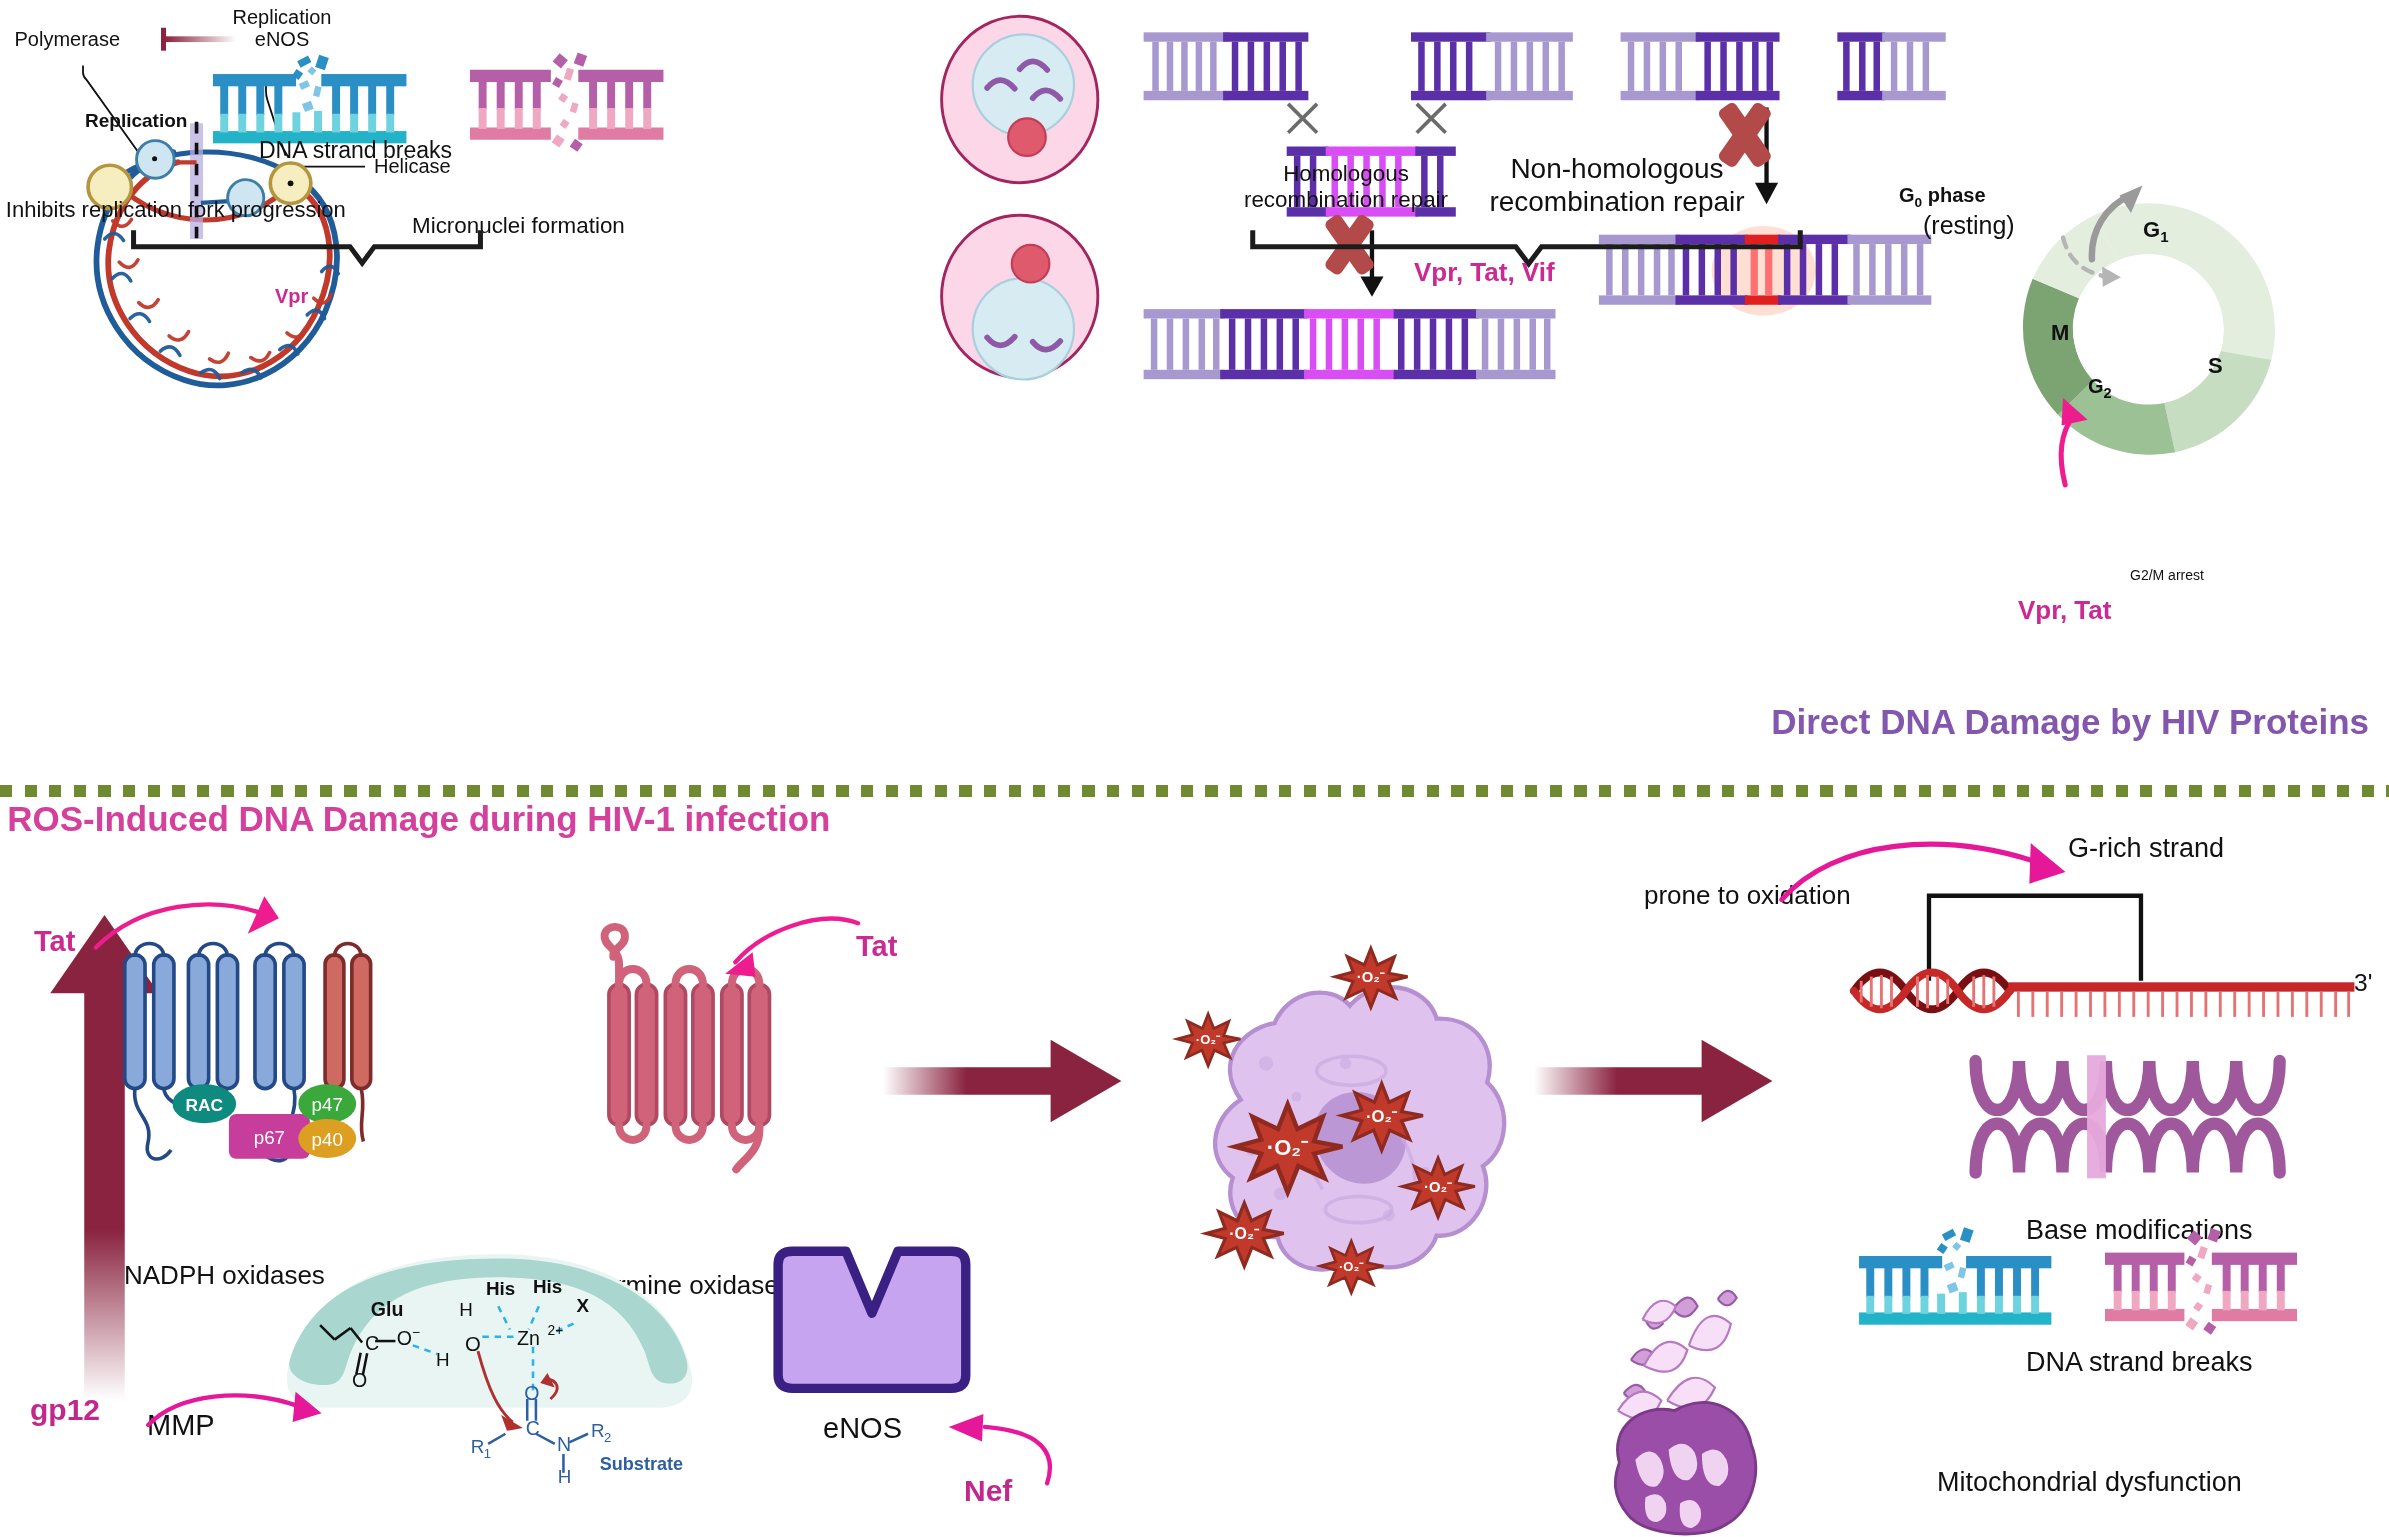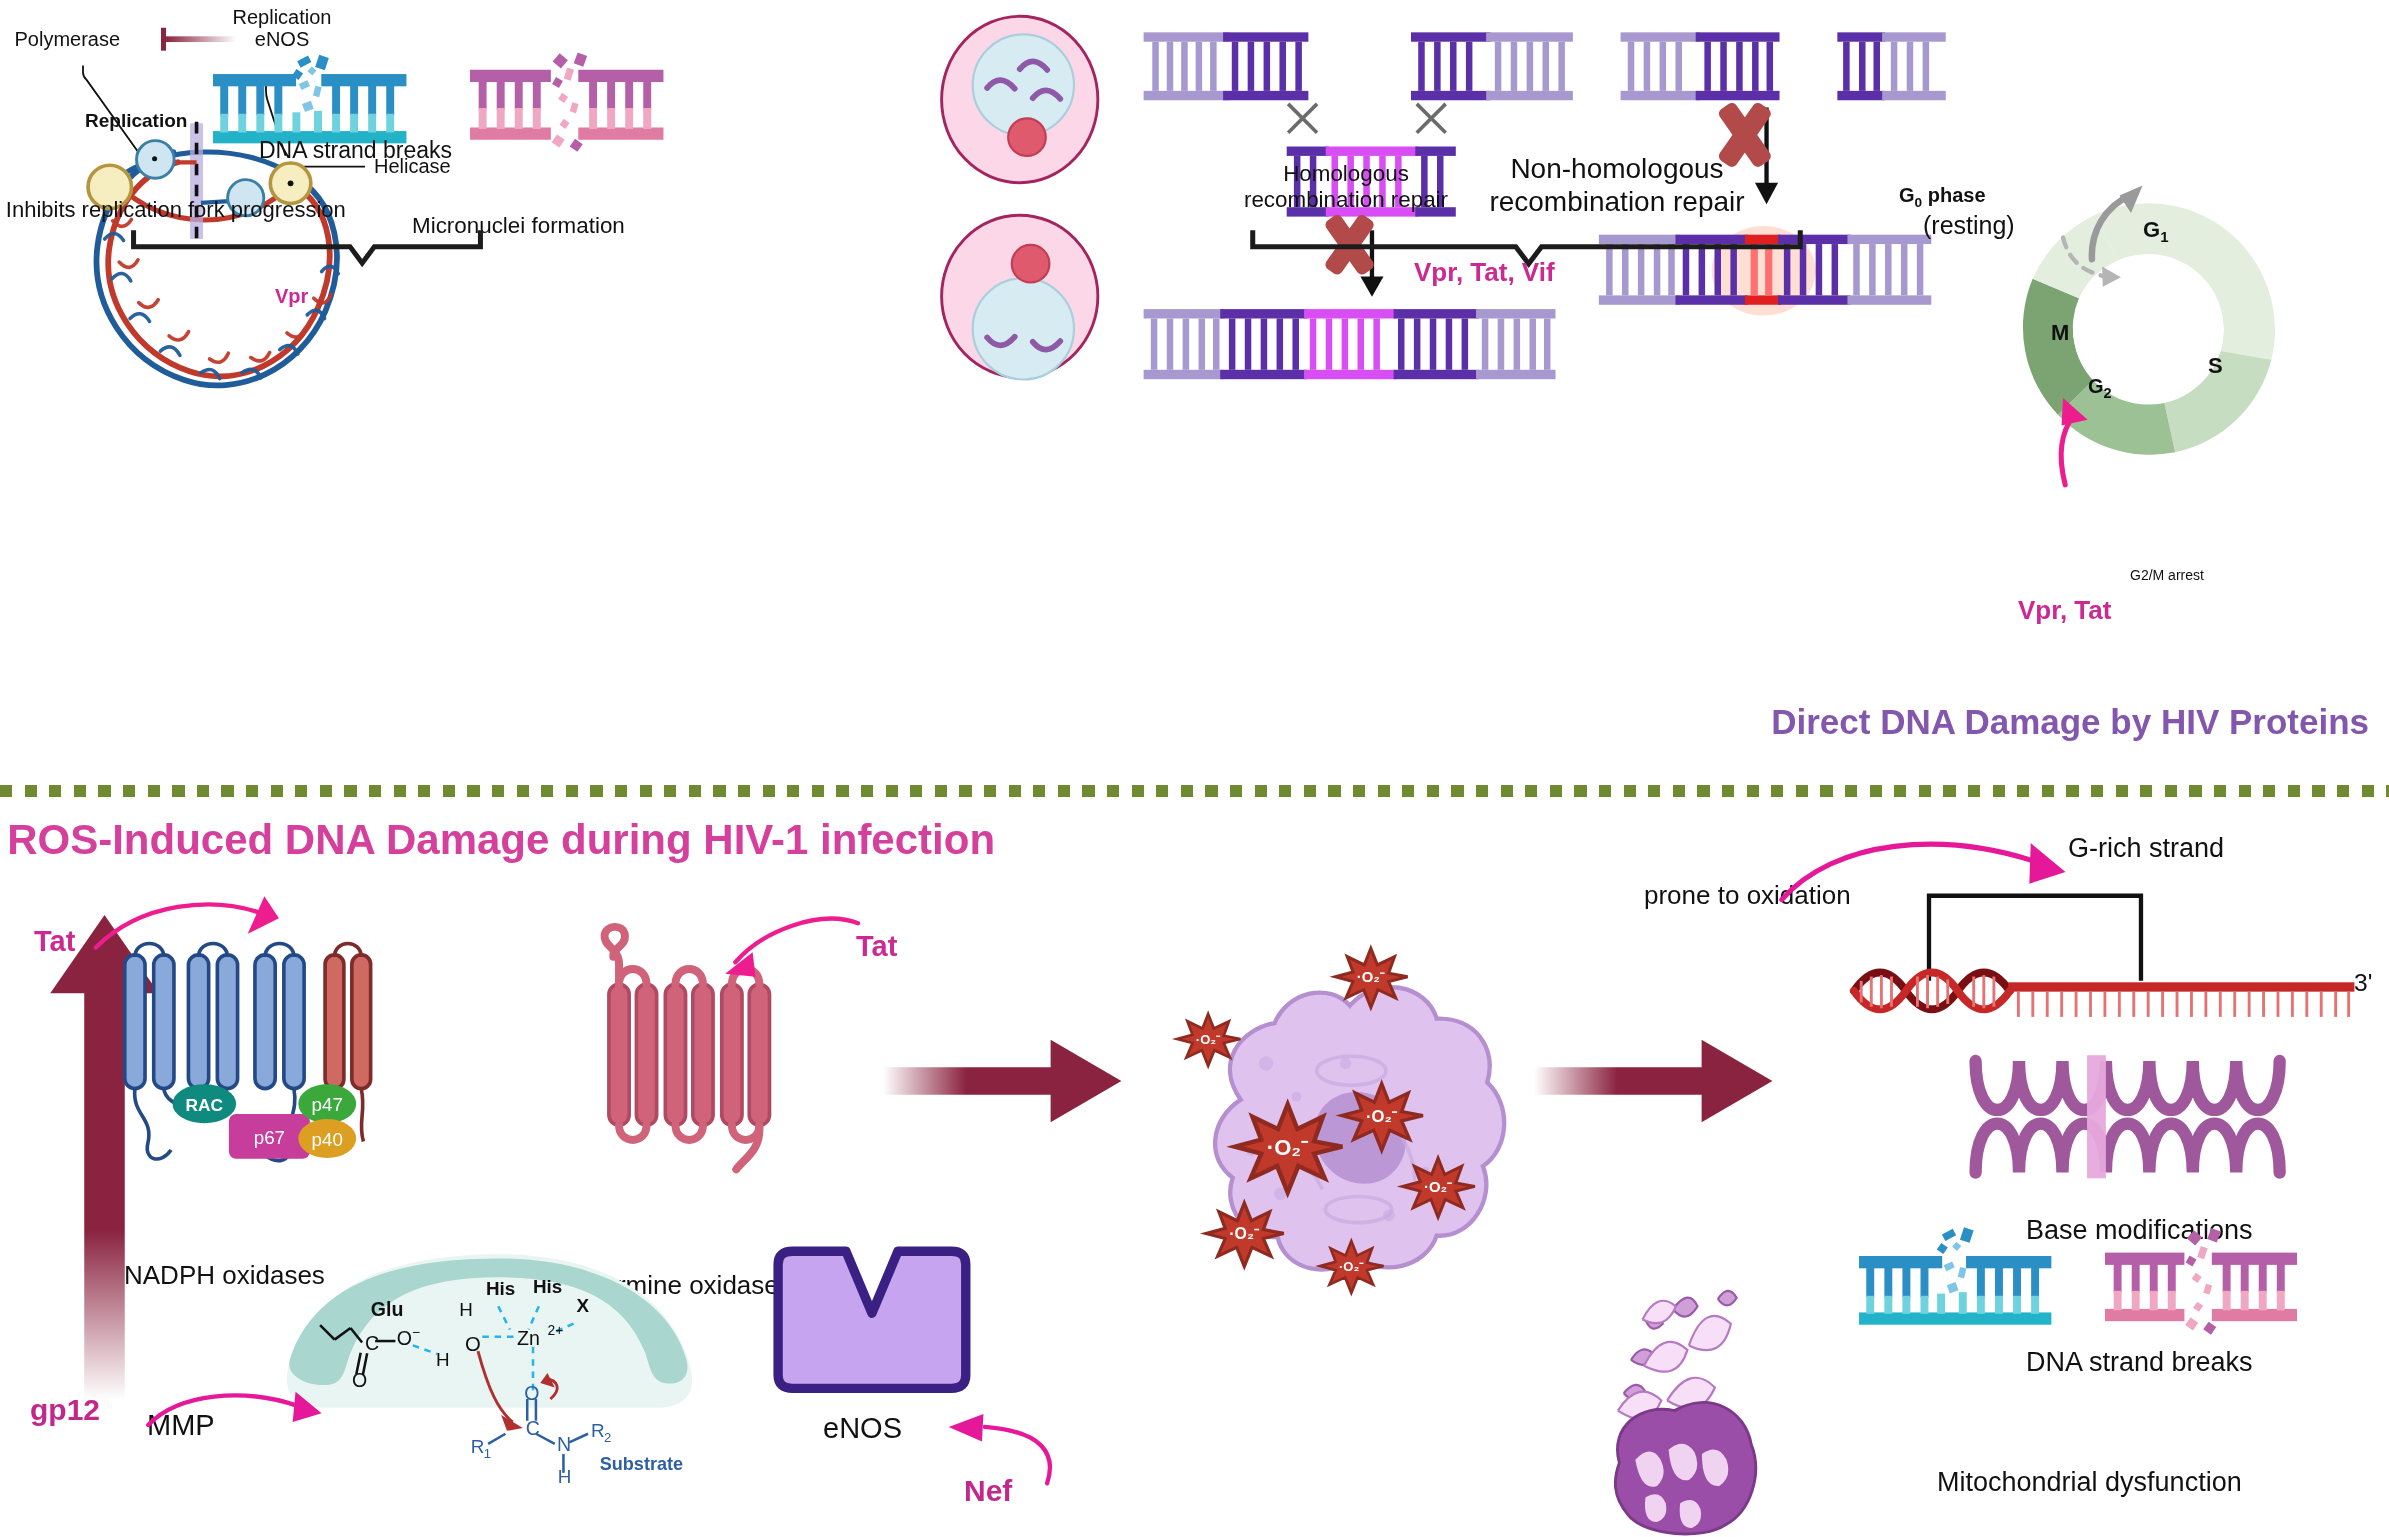--- a/index.html
+++ b/index.html
@@ -480,21 +480,21 @@
   <div class="lbl" style="left:2051px;top:320px;font-size:22px;font-weight:bold;">M</div>
   <div class="lbl" style="left:2130px;top:567px;font-size:14px;">G2/M arrest</div>
   <div class="lbl pink" style="left:2018px;top:595px;font-size:26px;">Vpr, Tat</div>
 
 
   <div class="lbl purple-head" style="left:1284px;top:702px;width:1085px;text-align:right;font-size:35px;">Direct DNA Damage by HIV Proteins</div>
 
   <div class="abs" style="left:0px;top:785px;width:2389px;height:11.6px;
        background-image:repeating-linear-gradient(to right,#6f8a31 0px,#6f8a31 12.3px,transparent 12.3px,transparent 24.6px);"></div>
 
-  <div class="lbl magenta-head" style="left:7.2px;top:816px;font-size:42px;">ROS-Induced DNA Damage during HIV-1 infection</div>
+  <div class="lbl magenta-head" style="left:7.2px;top:799px;font-size:35px;">ROS-Induced DNA Damage during HIV-1 infection</div>
 
   <svg class="abs" style="left:43px;top:915px;" width="123" height="485" viewBox="0 0 170 670">
     <defs>
       <linearGradient id="upArrowGrad" x1="0" y1="1" x2="0" y2="0">
         <stop offset="0%" stop-color="#8a2340" stop-opacity="0"></stop>
         <stop offset="35%" stop-color="#8a2340" stop-opacity="1"></stop>
         <stop offset="100%" stop-color="#8a2340" stop-opacity="1"></stop>
       </linearGradient>
     </defs>
     <polygon points="85,0 160,108 113,108 113,670 57,670 57,108 10,108" fill="url(#upArrowGrad)"></polygon>

